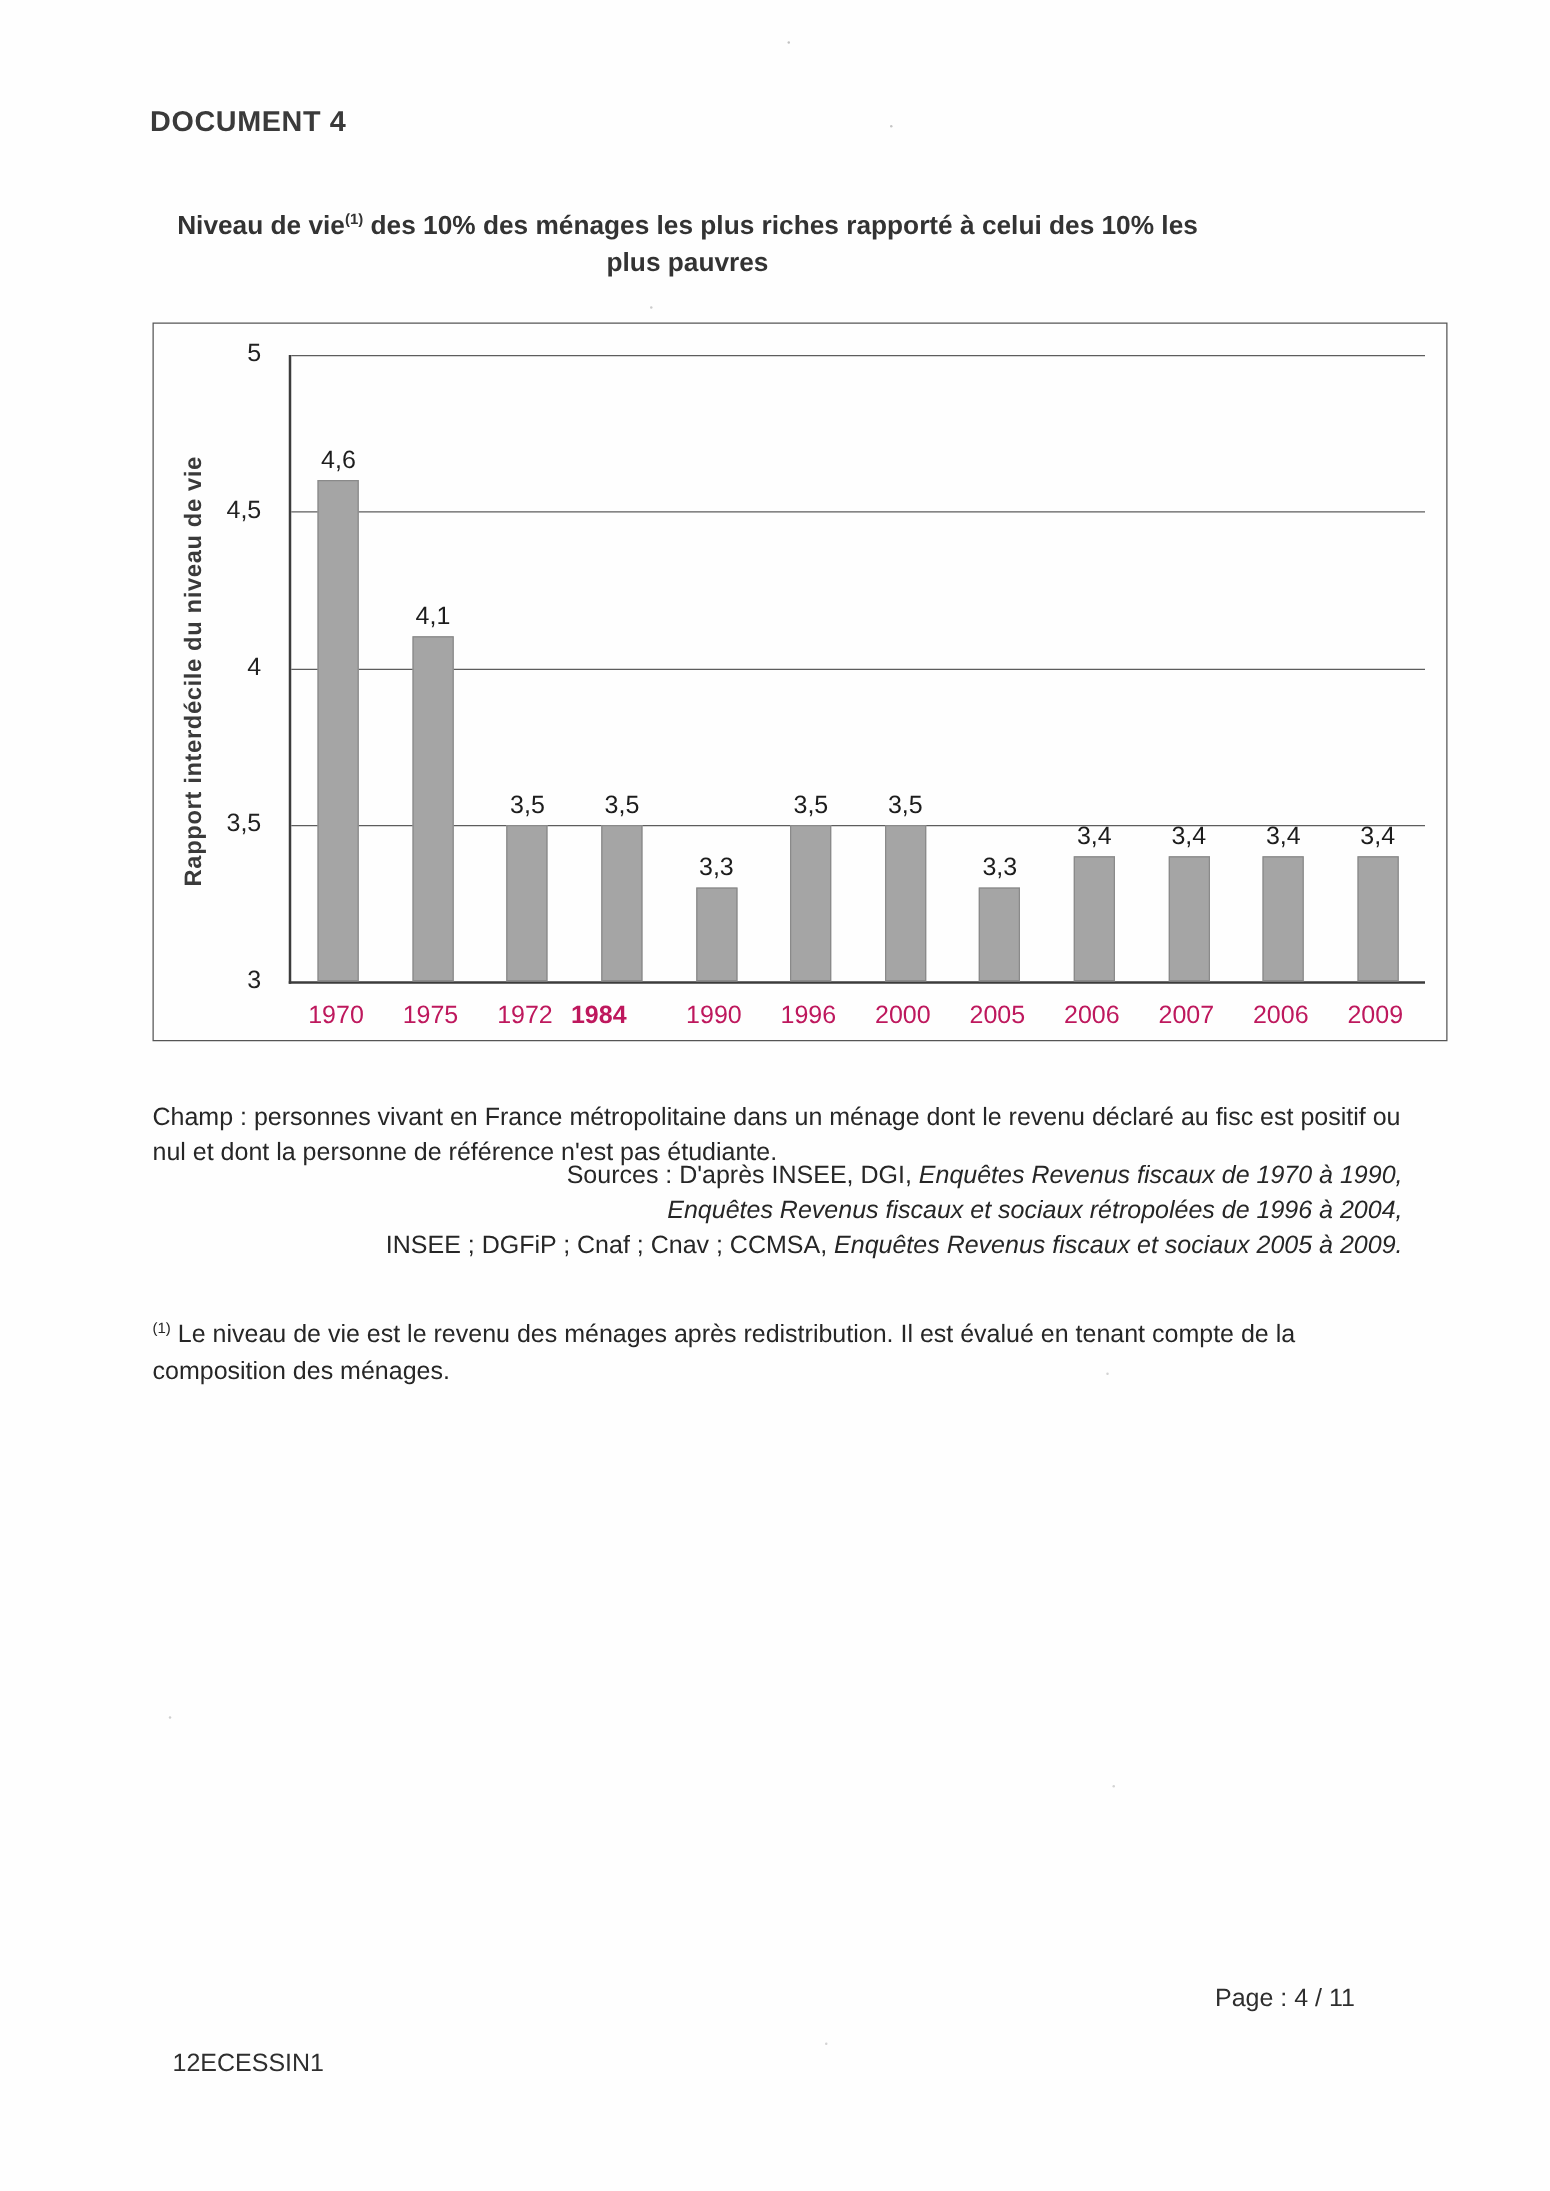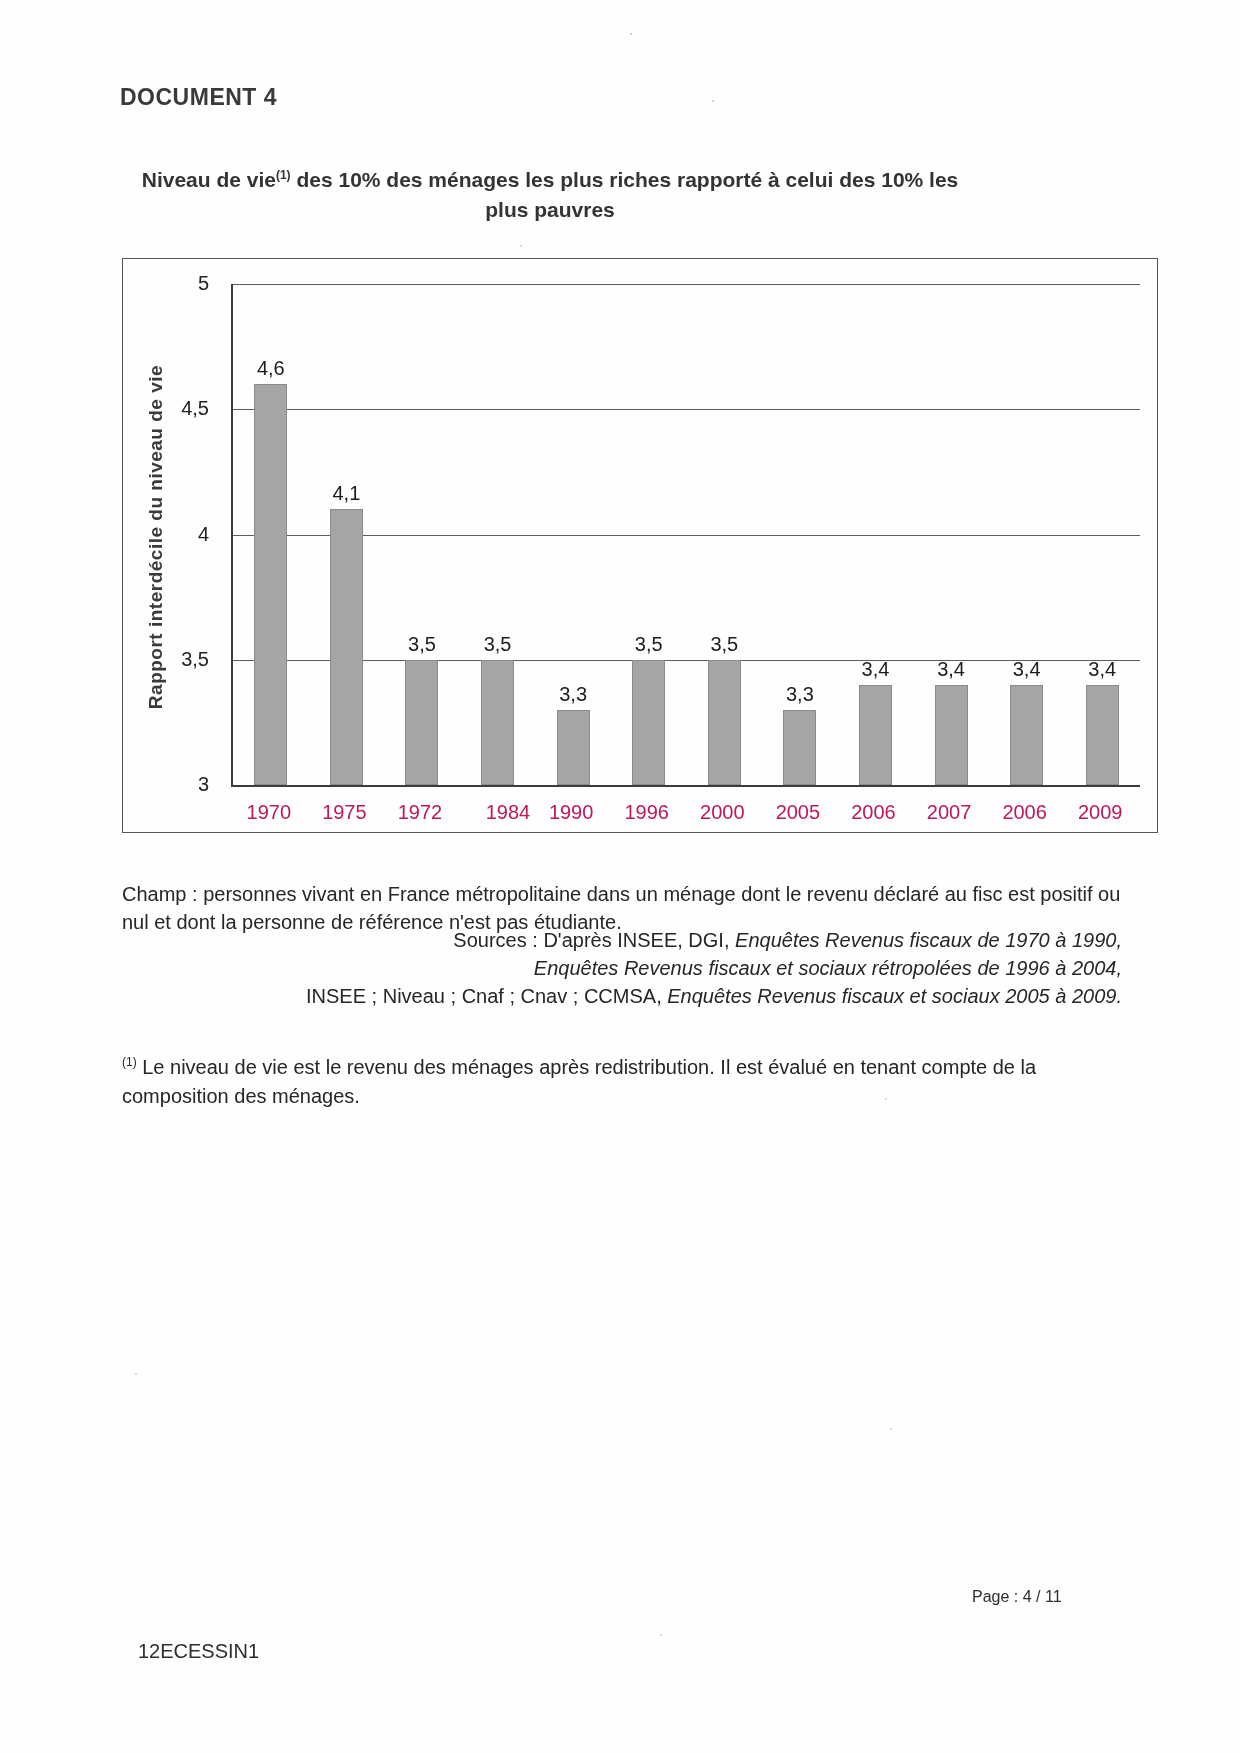--- a/index.html
+++ b/index.html
@@ -57,21 +57,21 @@
     position:absolute; left:122px; top:926px; width:1000px;
     text-align:right; font-size:20px; line-height:28px; color:#262626;
   }
   .sources .it { font-style:italic; }
   .footnote {
     position:absolute; left:122px; top:1028px; width:1005px;
     font-size:20px; line-height:29px; color:#262626;
   }
   .footnote sup { font-size:12px; }
 
-  .page-num { position:absolute; left:972px; top:1588px; font-size:16px; color:#2e2e2e; }
+  .page-num { position:absolute; left:972px; top:1588px; font-size:20px; color:#2e2e2e; }
   .doc-code { position:absolute; left:138px; top:1618px; font-size:20px; color:#2e2e2e;margin-top:22px; }
 
   
   .speckles {
     position:absolute; left:630px; top:33px; width:2px; height:2px;
     background:#9a9a9a; border-radius:50%; opacity:.6;
     box-shadow: 82px 67px 0 #a0a0a0, -110px 212px 0 #ababab, 95px 490px 0 #b0b0b0,
                 -335px 640px 0 #ababab, 255px 1065px 0 #b5b5b5, -495px 1340px 0 #b0b0b0,
                 260px 1395px 0 #b8b8b8, 30px 1601px 0 #b5b5b5;
   }
@@ -125,38 +125,38 @@
         <div class="bar-label" style="left: 688.042px; bottom: 104.2px;">3,4</div>
         <div class="bar" style="left: 777.125px; height: 100.2px;"></div>
         <div class="bar-label" style="left: 763.625px; bottom: 104.2px;">3,4</div>
         <div class="bar" style="left: 852.708px; height: 100.2px;"></div>
         <div class="bar-label" style="left: 839.208px; bottom: 104.2px;">3,4</div>
       </div>
     <div class="x-axis-labels">
         <div class="xtick" style="left: -0.208333px;">1970</div>
         <div class="xtick" style="left: 75.375px;">1975</div>
         <div class="xtick" style="left: 150.958px;">1972</div>
-        <div class="xtick" style="left: 239px;">1984</div>
+        <div class="xtick" style="left: 210px; font-weight: bold;">1984</div>
         <div class="xtick" style="left: 302.125px;">1990</div>
         <div class="xtick" style="left: 377.708px;">1996</div>
         <div class="xtick" style="left: 453.292px;">2000</div>
         <div class="xtick" style="left: 528.875px;">2005</div>
         <div class="xtick" style="left: 604.458px;">2006</div>
         <div class="xtick" style="left: 680.042px;">2007</div>
         <div class="xtick" style="left: 755.625px;">2006</div>
         <div class="xtick" style="left: 831.208px;">2009</div>
       </div>
   </div>
 
   <p class="champ">Champ : personnes vivant en France métropolitaine dans un ménage dont le revenu déclaré au fisc est positif ou nul et dont la personne de référence n'est pas étudiante.</p>
 
   <div class="sources">
     <div><span>Sources : D'après INSEE, DGI, </span><span class="it">Enquêtes Revenus fiscaux de 1970 à 1990,</span></div>
     <div><span></span><span class="it">Enquêtes Revenus fiscaux et sociaux rétropolées de 1996 à 2004,</span></div>
-    <div><span>INSEE ; Niveau ; Cnaf ; Cnav ; CCMSA, </span><span class="it">Enquêtes Revenus fiscaux et sociaux 2005 à 2009.</span></div>
+    <div><span>INSEE ; DGFiP ; Cnaf ; Cnav ; CCMSA, </span><span class="it">Enquêtes Revenus fiscaux et sociaux 2005 à 2009.</span></div>
   </div>
 
   <p class="footnote">
     <sup>(1)</sup><span> Le niveau de vie est le revenu des ménages après redistribution. Il est évalué en tenant compte de la composition des ménages.</span>
   </p>
 
   <div class="page-num">Page : 4 / 11</div>
   <div class="doc-code">12ECESSIN1</div>
 
 </div>

